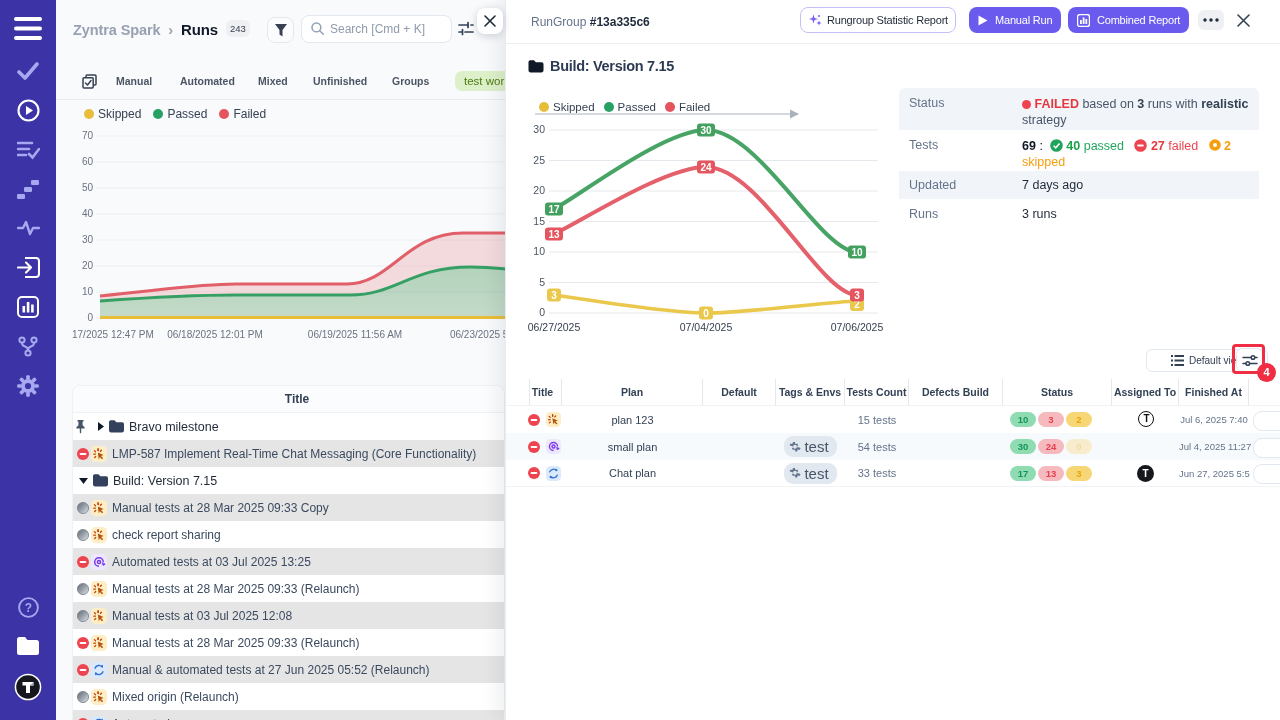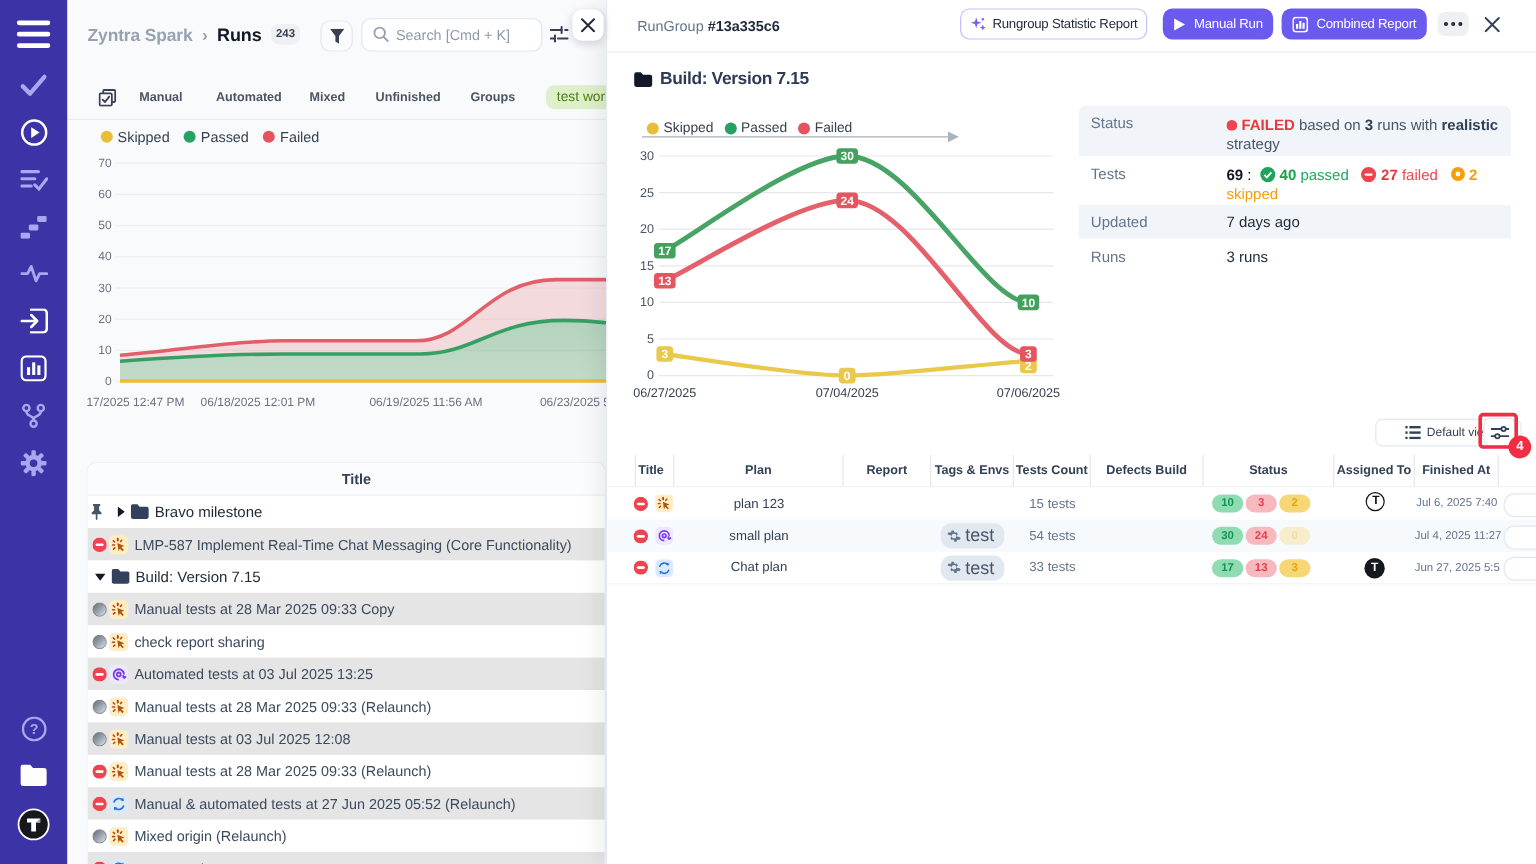--- a/index.html
+++ b/index.html
@@ -166,21 +166,21 @@
 <svg class="abs" style="left:14px;top:673px" width="28" height="28" viewBox="0 0 28 28">
       <circle cx="14" cy="14" r="13.3" fill="#fff"></circle>
       <circle cx="14" cy="14" r="11.8" fill="#16181d"></circle>
       <path d="M8.5 9 H19.5 V12.4 H16 V20 H12 V12.4 H8.5 Z" fill="#fff"></path>
       <path d="M16 12.4 L19.5 9 V12.4 Z" fill="#9aa"></path>
     </svg>
 </div>
 <div id="main">
 
 <div class="abs" style="left:17px;top:21px;font-size:14.5px;font-weight:600;color:#98a1b1;letter-spacing:-0.1px">Zyntra Spark&nbsp; <span style="color:#9ca3af">›</span> &nbsp;<span style="color:#111827;font-weight:700;font-size:15px">Runs</span></div>
-<div class="abs" style="left:170px;top:20px;background:#eef0f3;border-radius:6px;padding:3px 4px;font-size:9.5px;font-weight:700;color:#374151">243</div>
+<div class="abs" style="left:170px;top:20px;background:#eef0f3;border-radius:6px;padding:3px 4px;font-size:9.5px;font-weight:400;color:#374151">243</div>
 
 <div class="abs" style="left:211px;top:17px;width:27px;height:26px;background:#fbfcfd;border:1px solid #e5e7eb;border-radius:8px"></div>
 <svg class="abs" style="left:219px;top:24px" width="12" height="13" viewBox="0 0 12 13">
       <path d="M0 0 H12 L7.5 6 V12.5 L4.5 10.5 V6 Z" fill="#374151"></path>
     </svg>
 
 <div class="abs" style="left:245px;top:15px;width:151px;height:28px;background:#fff;border:1px solid #e2e8f0;border-radius:8px"></div>
 <svg class="abs" style="left:255px;top:22px" width="13" height="13" viewBox="0 0 13 13">
       <circle cx="5.4" cy="5.4" r="4.4" fill="none" stroke="#94a3b8" stroke-width="1.6"></circle>
       <path d="M9 9 L12.3 12.3" stroke="#94a3b8" stroke-width="1.6" stroke-linecap="round"></path>
@@ -545,21 +545,21 @@
       <circle cx="5.8" cy="9.5" r="1.8" fill="#fff" stroke="#334155" stroke-width="1.5"></circle>
     </svg>
 <div class="abs" style="left:726px;top:344px;width:33px;height:30px;border:3px solid #ef2d43;border-radius:4px"></div>
 <div class="abs" style="left:751px;top:363px;width:19px;height:19px;background:#ef2d43;border-radius:50%;color:#fff;font-size:11px;font-weight:700;text-align:center;line-height:19px">4</div>
 
 <div id="ptable" class="abs" style="left:0;top:378px;width:775px">
 <div class="ph" style="position:relative">
         <i style="position:absolute;left:23px;top:1px;width:1px;height:26px;background:#e5e7eb"></i>
         <div style="width:56px;padding-left:18px;box-sizing:border-box">Title</div>
         <div style="width:141px">Plan</div>
-        <div style="width:73px">Report</div>
+        <div style="width:73px">Default</div>
         <div style="width:69px">Tags &amp; Envs</div>
         <div style="width:64px">Tests Count</div>
         <div style="width:94px">Defects Build</div>
         <div style="width:109px">Status</div>
         <div style="width:67px">Assigned To</div>
         <div style="width:70px">Finished At</div>
         <div style="width:32px;border-right:none"></div>
       </div>
 <div class="pr">
         <div class="c1">

